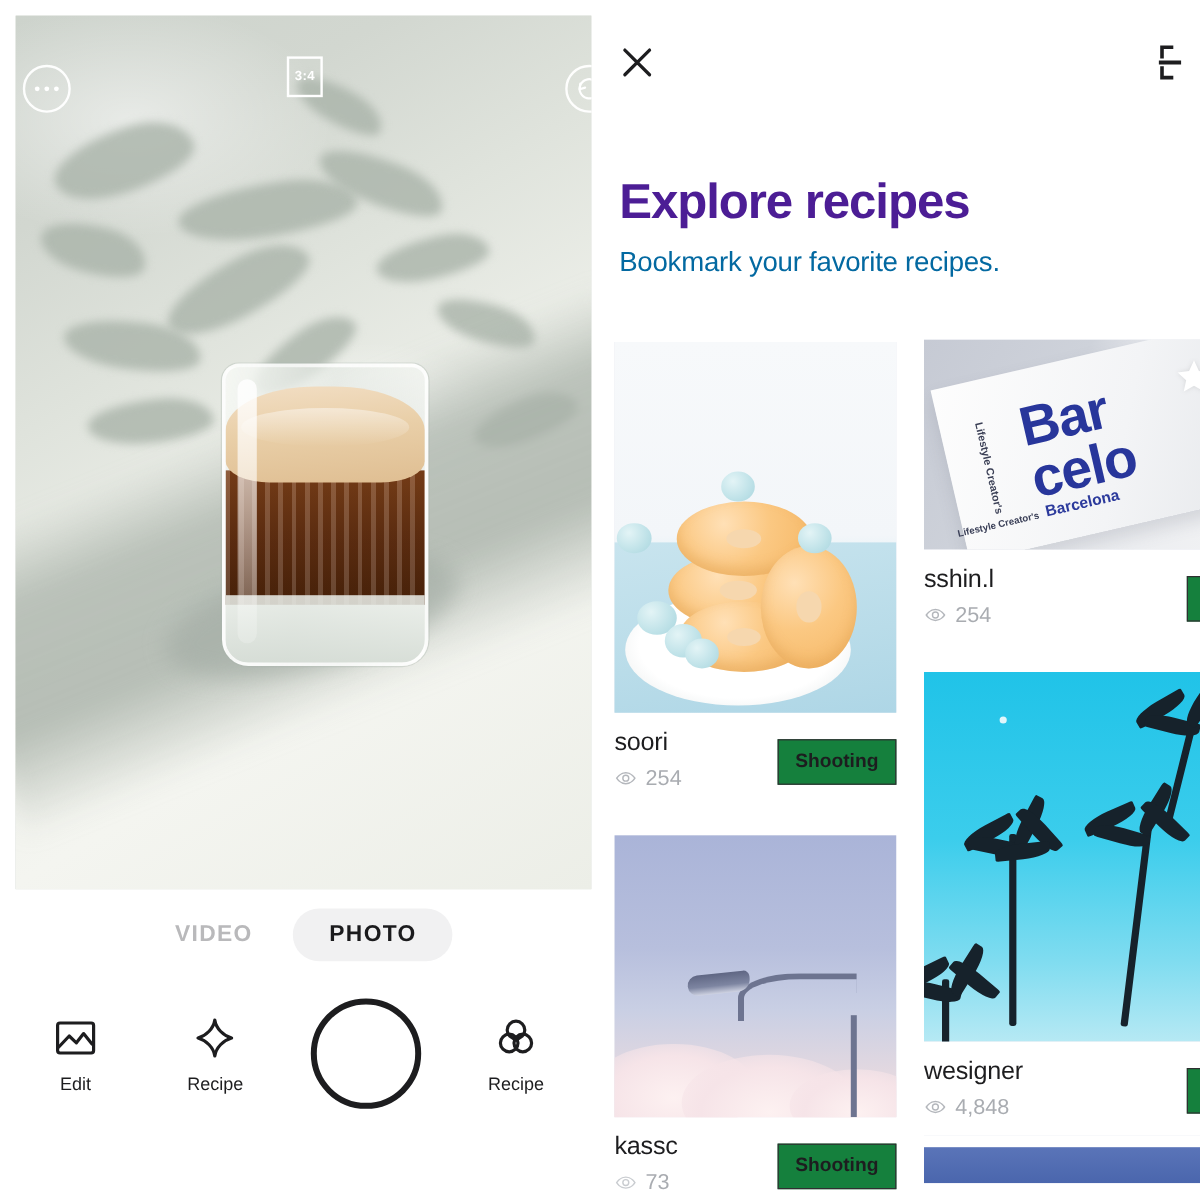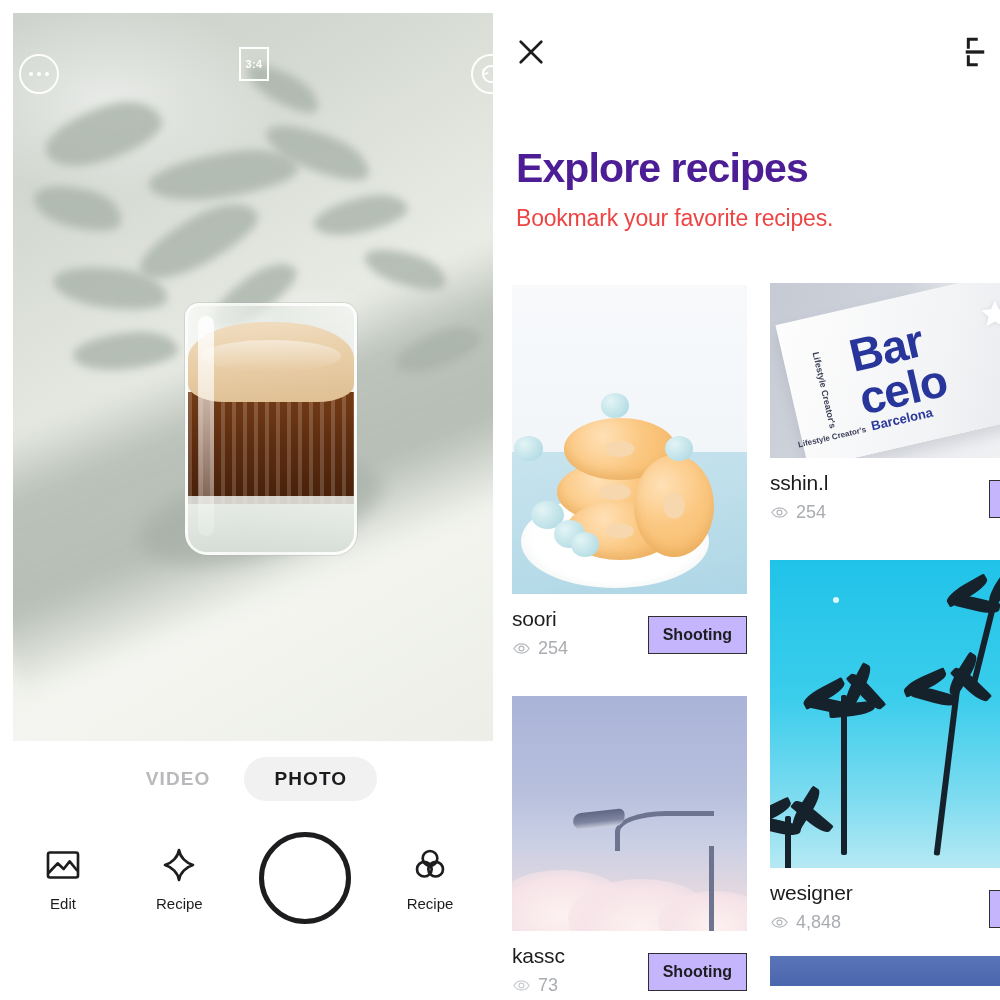--- a/index.html
+++ b/index.html
@@ -160,21 +160,21 @@
   }
   .close-btn { position: absolute; left: 19px; top: 33px; width: 38px; height: 38px; }
   .scan-btn  { position: absolute; left: 469px; top: 33px; width: 38px; height: 38px; }
   .title-h1 {
     position: absolute; left: 23px; top: 145px;
     font-size: 41px; font-weight: 700; letter-spacing: -0.9px; color: #4c1d95;
     white-space: nowrap;
   }
   .title-sub {
     position: absolute; left: 23px; top: 205px;
-    font-size: 23px; color: #ef4444; letter-spacing: -0.2px;
+    font-size: 23px; color: #0369a1; letter-spacing: -0.2px;
     white-space: nowrap;
   }
 
   .masonry {
     position: absolute; left: 0; top: 285px; width: 507px; height: 715px;
     display: flex; gap: 23px; padding-left: 19px;
   }
   .col { width: 235px; display: flex; flex-direction: column; gap: 24px; }
   .col.right { margin-top: -2px; }
 
@@ -196,21 +196,21 @@
   }
 
   .card-meta {
     position: relative; padding-top: 13px; height: 78px;
   }
   .meta-name { font-size: 21px; color: #1d1d1f; letter-spacing: -0.2px; }
   .meta-views { display: flex; align-items: center; gap: 7px; margin-top: 7px; }
   .views-count { font-size: 18px; color: #a9acb1; }
   .shoot-btn {
     position: absolute; right: -83px; top: 22px;
-    border: 1px solid #2f2f31; background: #c4b5fd;
+    border: 1px solid #2f2f31; background: #15803d;
     padding: 9px 14px;
     font-size: 16px; font-weight: 700; color: #1d1d1f;
     white-space: nowrap;
   }
   .shoot-btn.inside { right: 0; }
 
   
   .art-donut {
     position: absolute; inset: 0;
     background: linear-gradient(180deg, #f7f9fb 0%, #f3f6f9 52%, #dff0f6 62%, #cfe7f1 100%);

